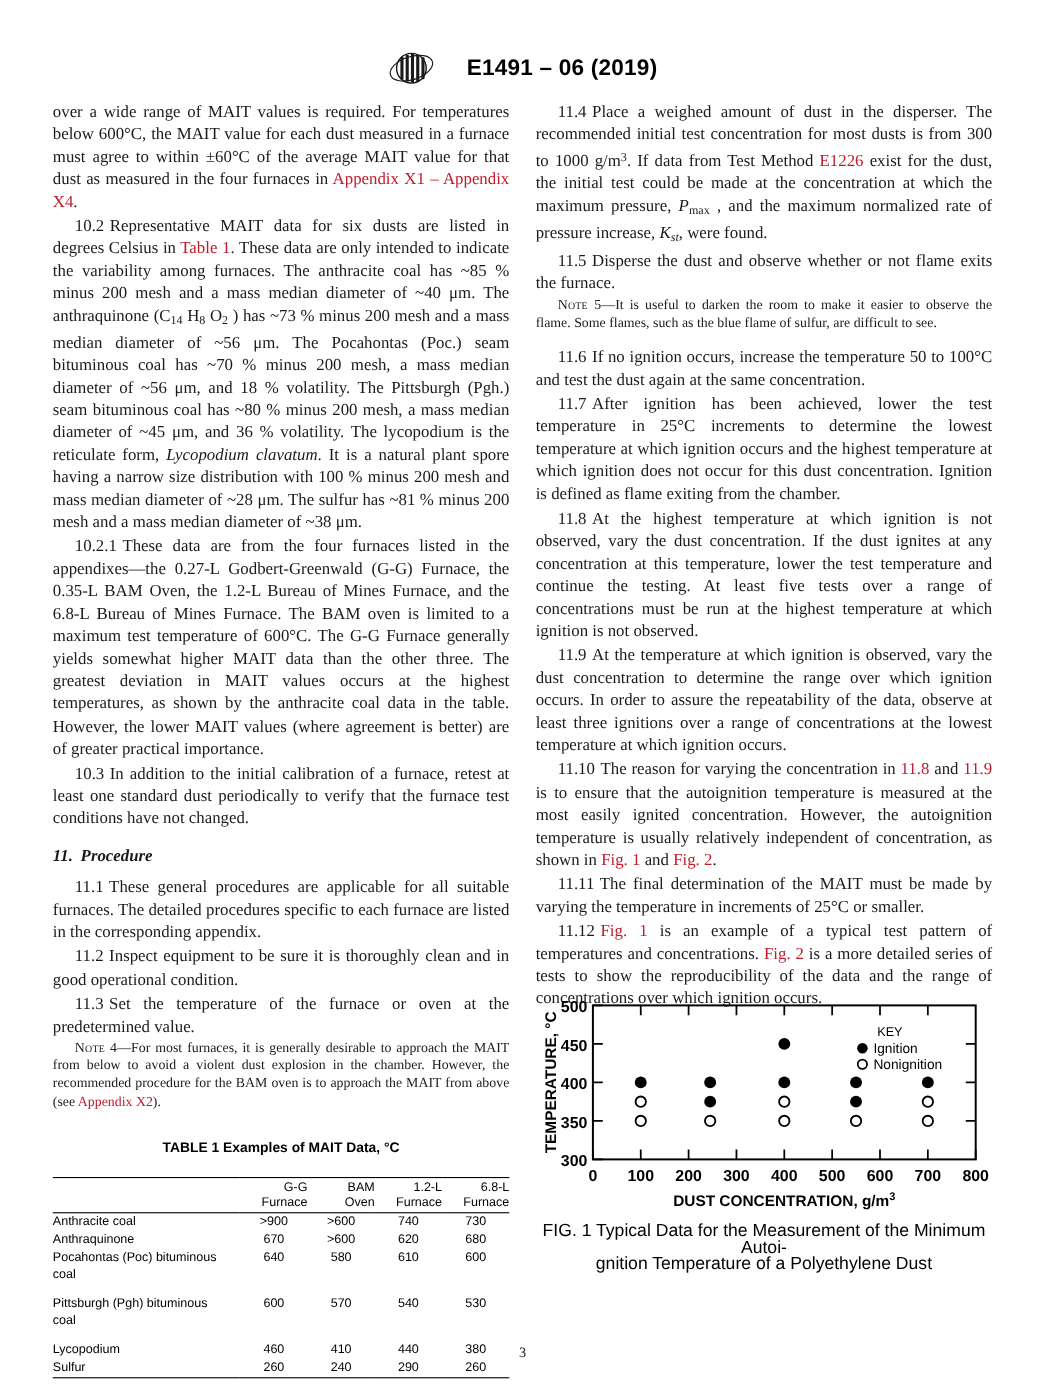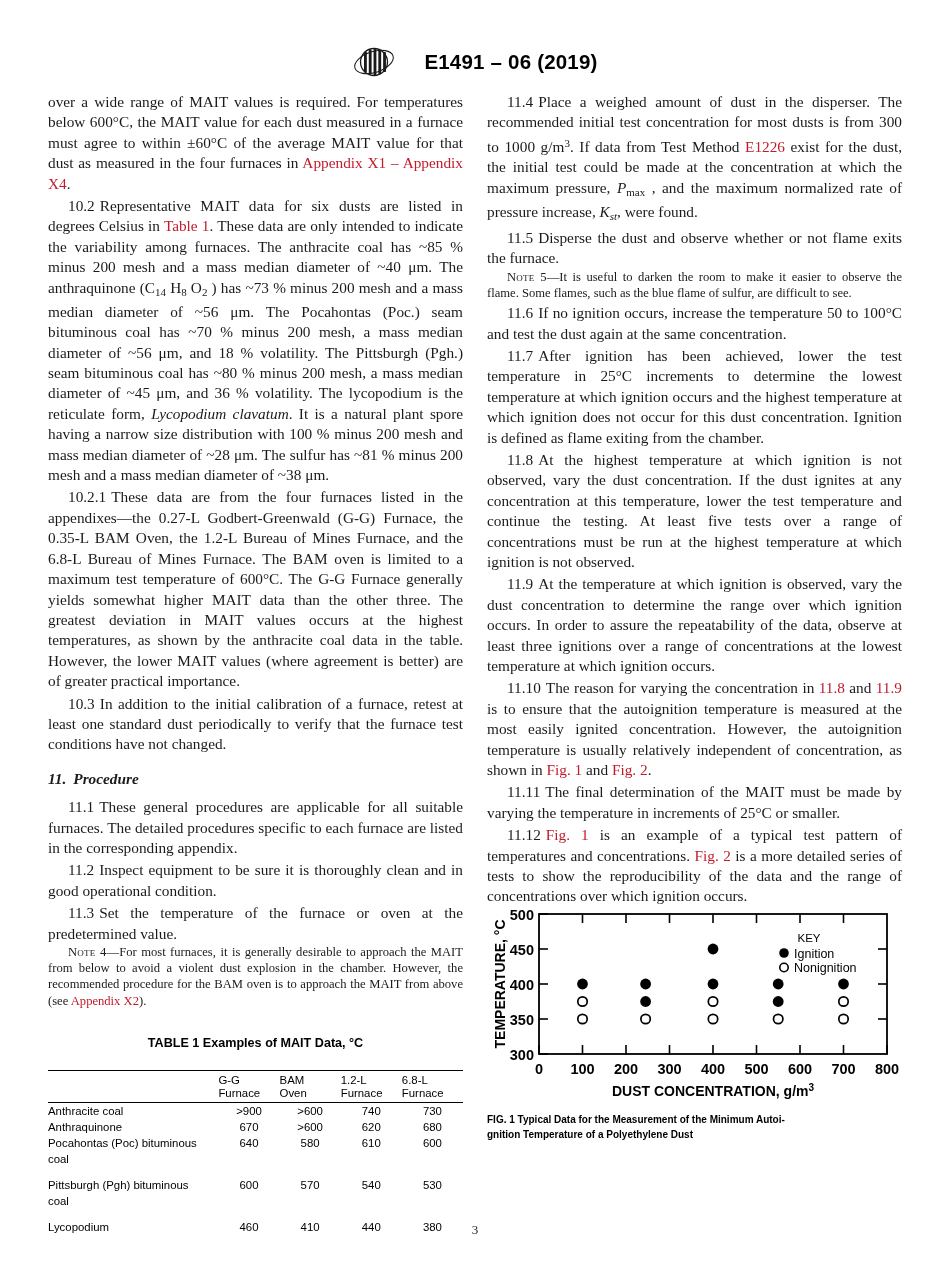--- a/index.html
+++ b/index.html
@@ -64,35 +64,35 @@
   }
   table.mait{
     width:415px;border-collapse:collapse;
     font-family:"Liberation Sans",sans-serif;font-size:11.4px;color:#000;
   }
   table.mait th,table.mait td{padding:0;font-weight:normal;}
   .rule-top td,.rule-top th{border-top:1.6px solid #000;}
   .rule-mid td,.rule-mid th{border-top:1px solid #000;}
   .rule-bot td{border-bottom:1.6px solid #000;}
   table.mait thead th{
-    text-align:left;vertical-align:bottom;padding:3px 0 3px 0;line-height:12.6px;
+    text-align:right;vertical-align:bottom;padding:3px 0 3px 0;line-height:12.6px;
   }
   table.mait thead th.blank{width:170px;}
   table.mait tbody td{padding:1.4px 0;line-height:13.4px;}
   td.name{text-align:left;width:170px;}
   td.val{text-align:center;width:61px;}
   td.cont{text-align:left;padding-left:22px;}
   tr.spacer td{height:7px;line-height:7px;font-size:1px;}
 
   
   .figure{position:absolute;left:487px;top:904px;width:415px;}
   .fig-cap{
     font-family:"Liberation Sans",sans-serif;
-    font-weight:bold;font-size:10px;line-height:15px;
-    color:#000;margin-top:8px;
+    font-weight:normal;font-size:16px;line-height:15px;
+    text-align:center;color:#000;margin-top:8px;
   }
   .chart-svg{display:block;}
 
   
   .folio{
     position:absolute;left:0;top:1222px;width:950px;text-align:center;
     font-size:13px;color:#222;
   }
 </style>
 </head>
@@ -137,21 +137,21 @@
   </div>
 
   <div class="col col-right">
 
     <p class="ind"><span class="lbl">11.4</span><span>Place a weighed amount of dust in the disperser. The recommended initial test concentration for most dusts is from 300 to 1000 g/m</span><sup>3</sup><span>. If data from Test Method </span><span class="ref">E1226</span><span> exist for the dust, the initial test could be made at the concentration at which the maximum pressure, </span><i>P</i><sub>max</sub><span> , and the maximum normalized rate of pressure increase, </span><i>K</i><sub><i>st</i></sub><span>, were found.</span></p>
 
     <p class="ind"><span class="lbl">11.5</span><span>Disperse the dust and observe whether or not flame exits the furnace.</span></p>
 
     <div class="note"><span class="nlab">Note 5</span><span>—It is useful to darken the room to make it easier to observe the flame. Some flames, such as the blue flame of sulfur, are difficult to see.</span></div>
 
-    <p class="ind" style="margin-top:2px"><span class="lbl">11.6</span><span>If no ignition occurs, increase the temperature 50 to 100°C and test the dust again at the same concentration.</span></p>
+    <p class="ind" style="margin-top:14px"><span class="lbl">11.6</span><span>If no ignition occurs, increase the temperature 50 to 100°C and test the dust again at the same concentration.</span></p>
 
     <p class="ind"><span class="lbl">11.7</span><span>After ignition has been achieved, lower the test temperature in 25°C increments to determine the lowest temperature at which ignition occurs and the highest temperature at which ignition does not occur for this dust concentration. Ignition is defined as flame exiting from the chamber.</span></p>
 
     <p class="ind"><span class="lbl">11.8</span><span>At the highest temperature at which ignition is not observed, vary the dust concentration. If the dust ignites at any concentration at this temperature, lower the test temperature and continue the testing. At least five tests over a range of concentrations must be run at the highest temperature at which ignition is not observed.</span></p>
 
     <p class="ind"><span class="lbl">11.9</span><span>At the temperature at which ignition is observed, vary the dust concentration to determine the range over which ignition occurs. In order to assure the repeatability of the data, observe at least three ignitions over a range of concentrations at the lowest temperature at which ignition occurs.</span></p>
 
     <p class="ind"><span class="lbl">11.10</span><span>The reason for varying the concentration in </span><span class="ref">11.8</span><span> and </span><span class="ref">11.9</span><span> is to ensure that the autoignition temperature is measured at the most easily ignited concentration. However, the autoignition temperature is usually relatively independent of concentration, as shown in </span><span class="ref">Fig. 1</span><span> and </span><span class="ref">Fig. 2</span><span>.</span></p>
 
     <p class="ind"><span class="lbl">11.11</span><span>The final determination of the MAIT must be made by varying the temperature in increments of 25°C or smaller.</span></p>
@@ -220,20 +220,27 @@
         <tr class="spacer">
             <td colspan="5"></td>
           </tr>
         <tr>
           <td class="name">Lycopodium</td>
           <td class="val">460</td>
           <td class="val">410</td>
           <td class="val">440</td>
           <td class="val">380</td>
         </tr>
+        <tr class="rule-bot">
+          <td class="name">Sulfur</td>
+          <td class="val">260</td>
+          <td class="val">240</td>
+          <td class="val">290</td>
+          <td class="val">260</td>
+        </tr>
       </tbody>
     </table>
   </div>
 
   <div class="figure">
     <svg class="chart-svg" width="415" height="200" viewBox="0 0 415 200">
 
       <g>
         <rect x="52" y="10" width="348" height="140" fill="none" stroke="#000" stroke-width="1.8"></rect>
 

